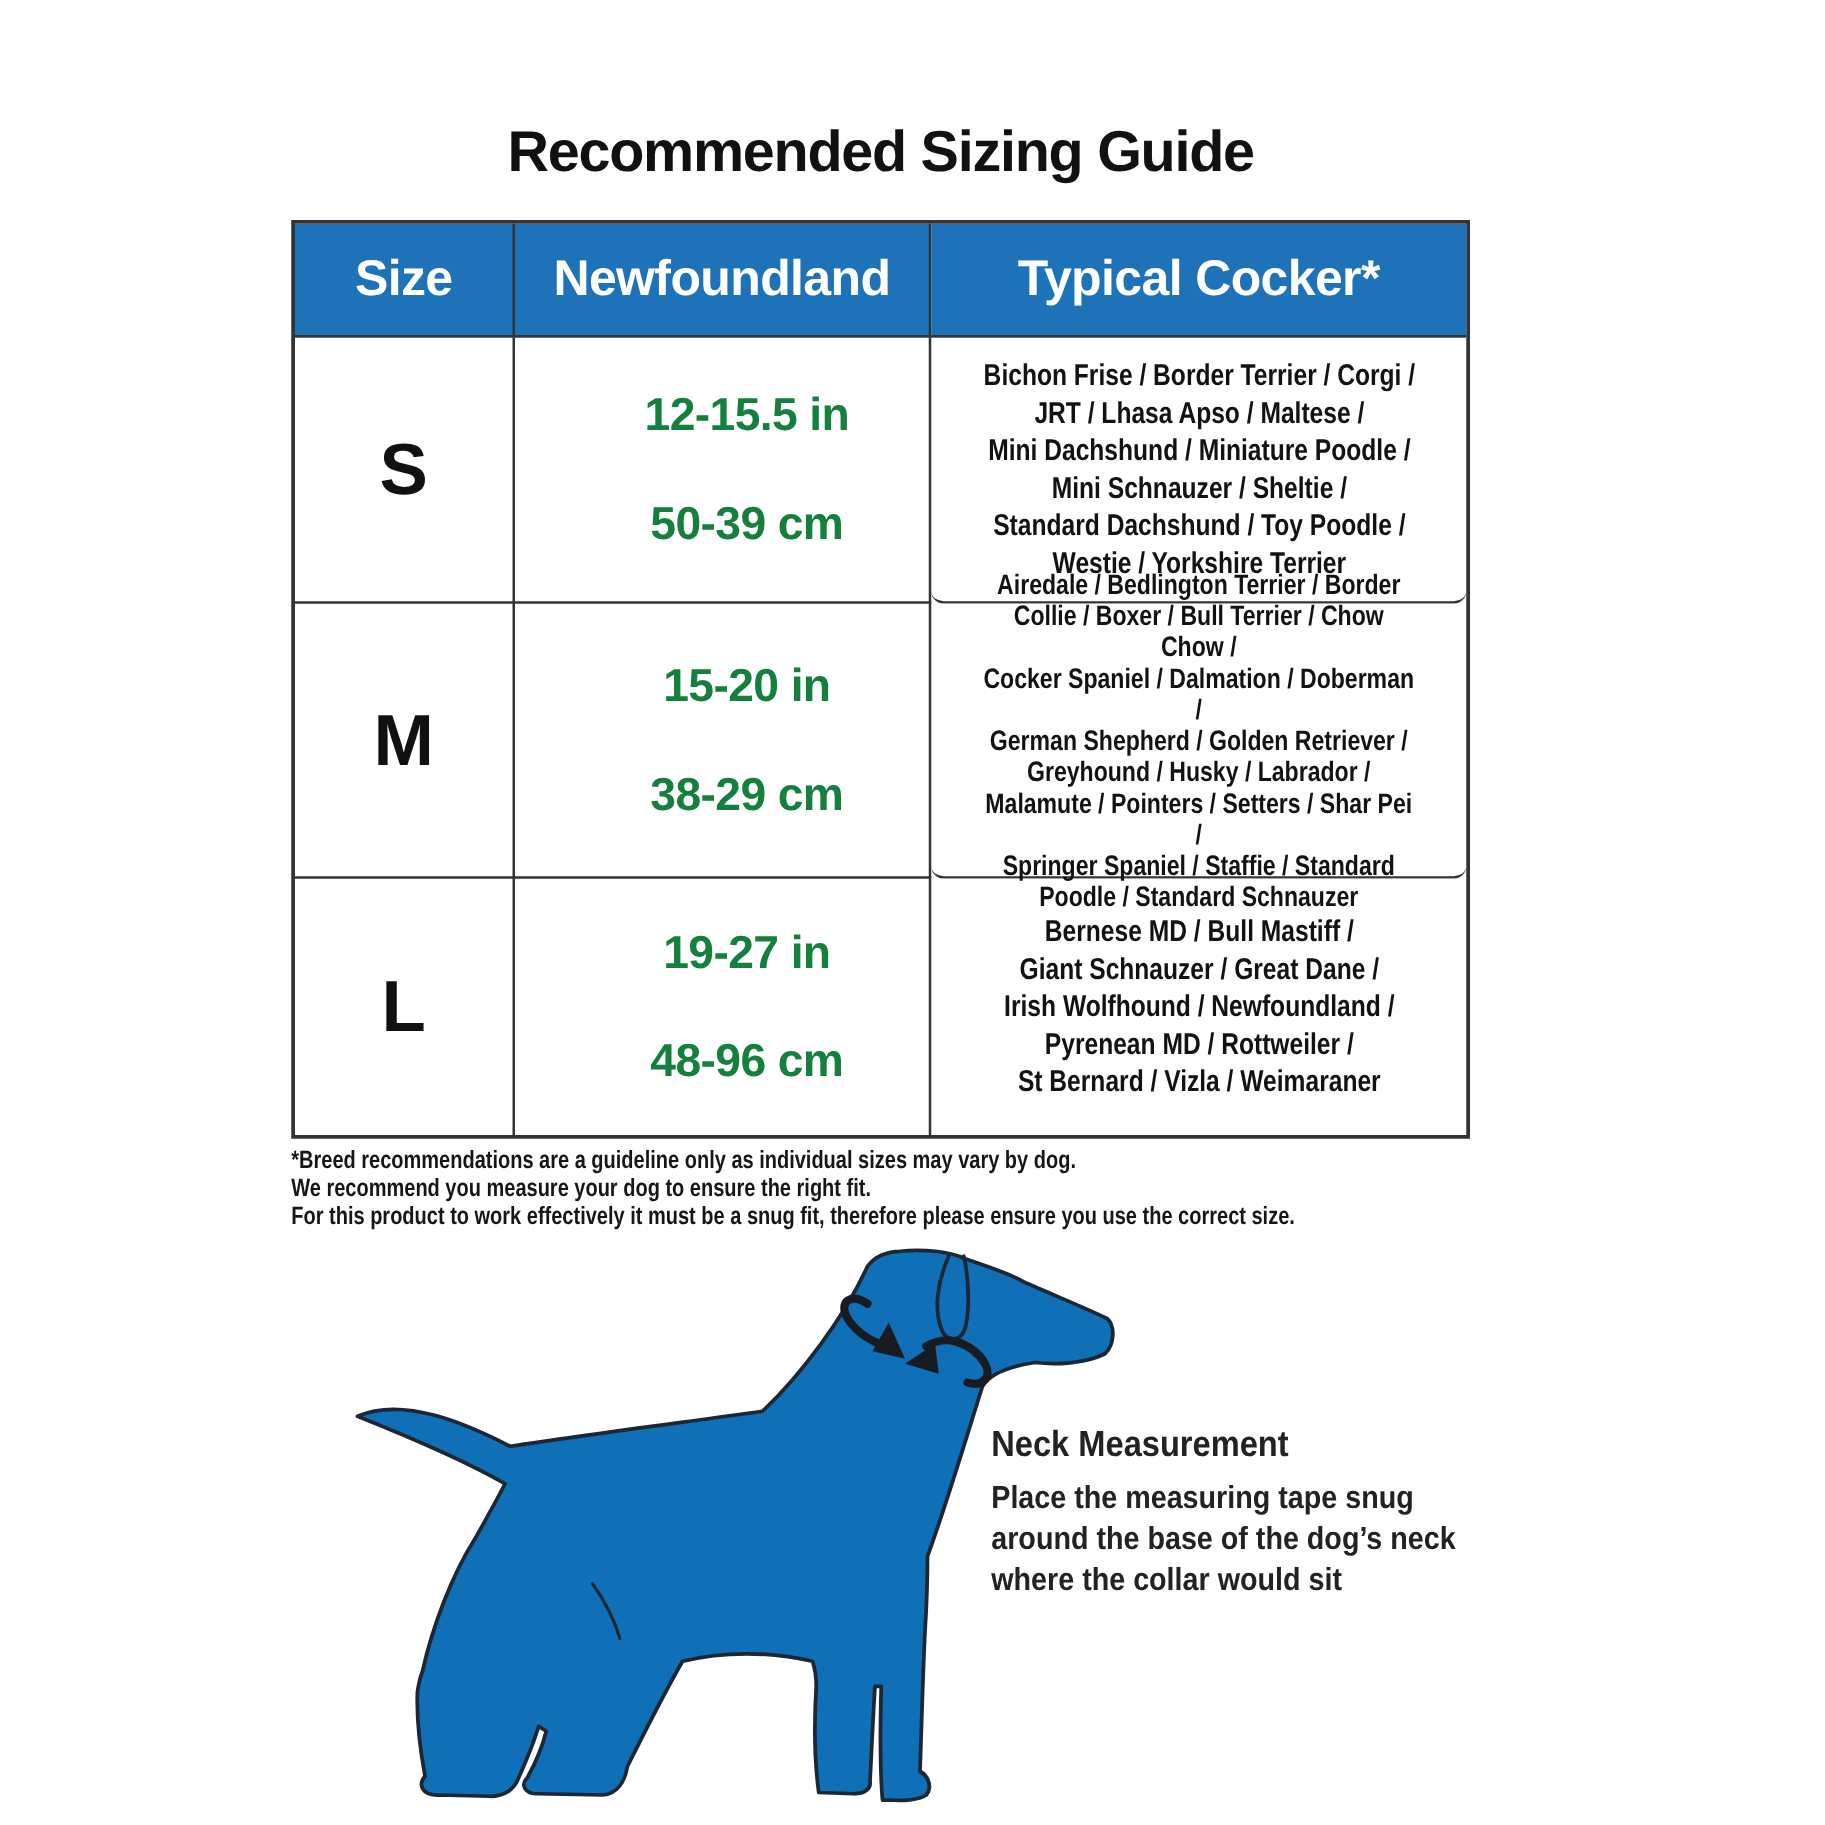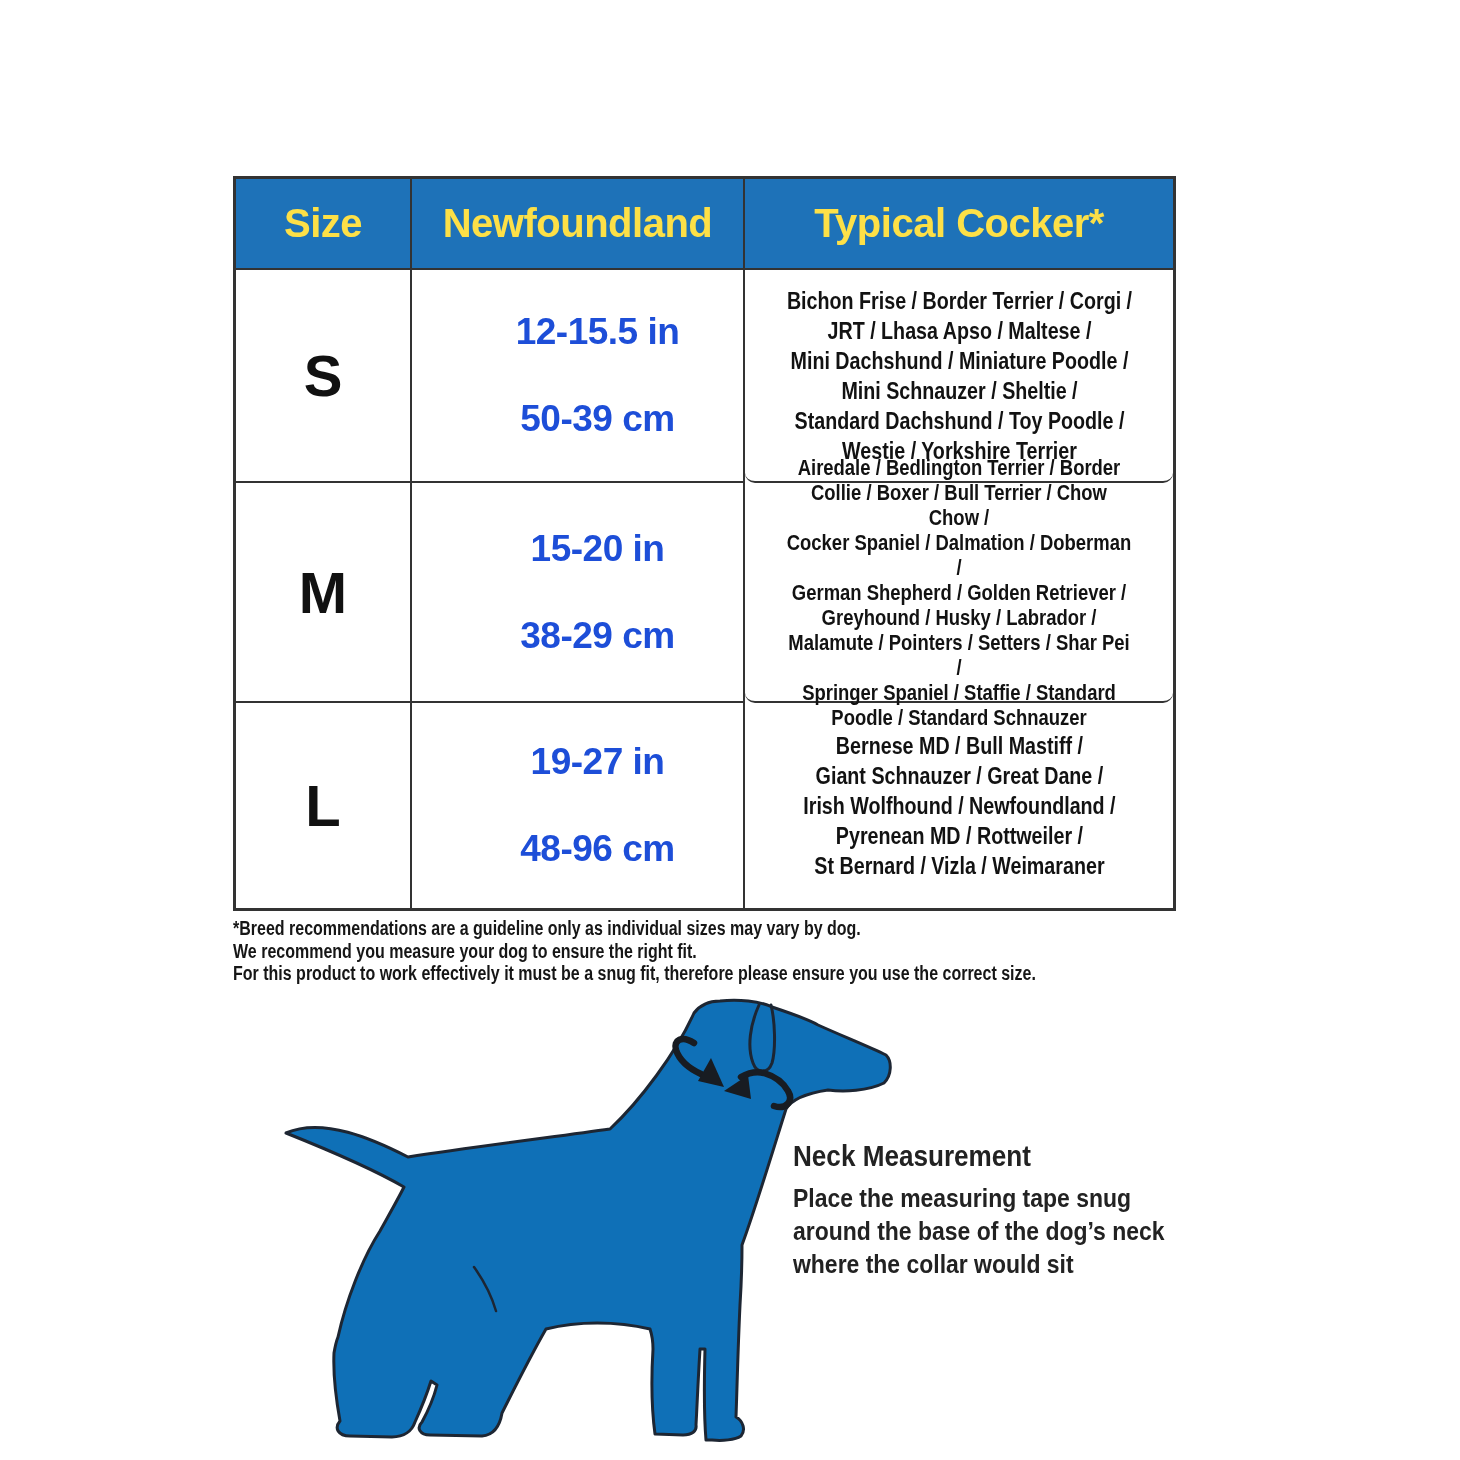--- a/index.html
+++ b/index.html
@@ -22,23 +22,23 @@
     grid-template-rows:91px 213px 220px 1fr;
     border:3px solid #333333;background:#ffffff;
   }
   .cell{
     display:flex;align-items:center;justify-content:center;
     border-right:2.5px solid #333333;border-bottom:2.5px solid #333333;
     box-sizing:border-box;overflow:visible;
   }
   .cell.lastcol{border-right:none;}
   .cell.lastrow{border-bottom:none;}
-  .hcell{background:#1e72b8;color:#fde047;font-size:40px;letter-spacing:-0.5px;}
+  .hcell{background:#1e72b8;color:#ffffff;font-size:40px;letter-spacing:-0.5px;}
   .size-letter{font-size:58px;color:#111;}
-  .measure{flex-direction:column;gap:45px;font-size:37px;color:#1d4ed8;letter-spacing:-0.5px;padding-left:40px;}
+  .measure{flex-direction:column;gap:45px;font-size:37px;color:#15803d;letter-spacing:-0.5px;padding-left:40px;}
   .breeds{padding:0 2px;border-radius:10px;}
   .breeds-inner{
     white-space:pre-line;text-align:center;transform:scaleX(0.82);
     color:#121212;
   }
   .breeds-s .breeds-inner{font-size:24px;line-height:30px;}
   .breeds-m .breeds-inner{font-size:22.5px;line-height:25px;}
   .breeds-l .breeds-inner{font-size:24px;line-height:30px;}
 
   .footnotes{
@@ -54,20 +54,21 @@
   .neck-heading{font-size:29px;margin:0 0 9px 0;color:#222;}
   .neck-body{font-size:25.5px;line-height:33px;white-space:pre-line;color:#222;}
 
   .dog-svg{position:absolute;left:278px;top:997px;}
 </style>
 </head>
 <body>
 
 <div class="page">
 
+  <div class="title">Recommended Sizing Guide</div>
 
   <div class="sizing-table">
 
     <div class="cell hcell">Size</div>
     <div class="cell hcell">Newfoundland</div>
     <div class="cell hcell lastcol">Typical Cocker*</div>
 
     <div class="cell size-letter">S</div>
     <div class="cell measure">
       <div>12-15.5 in</div>

